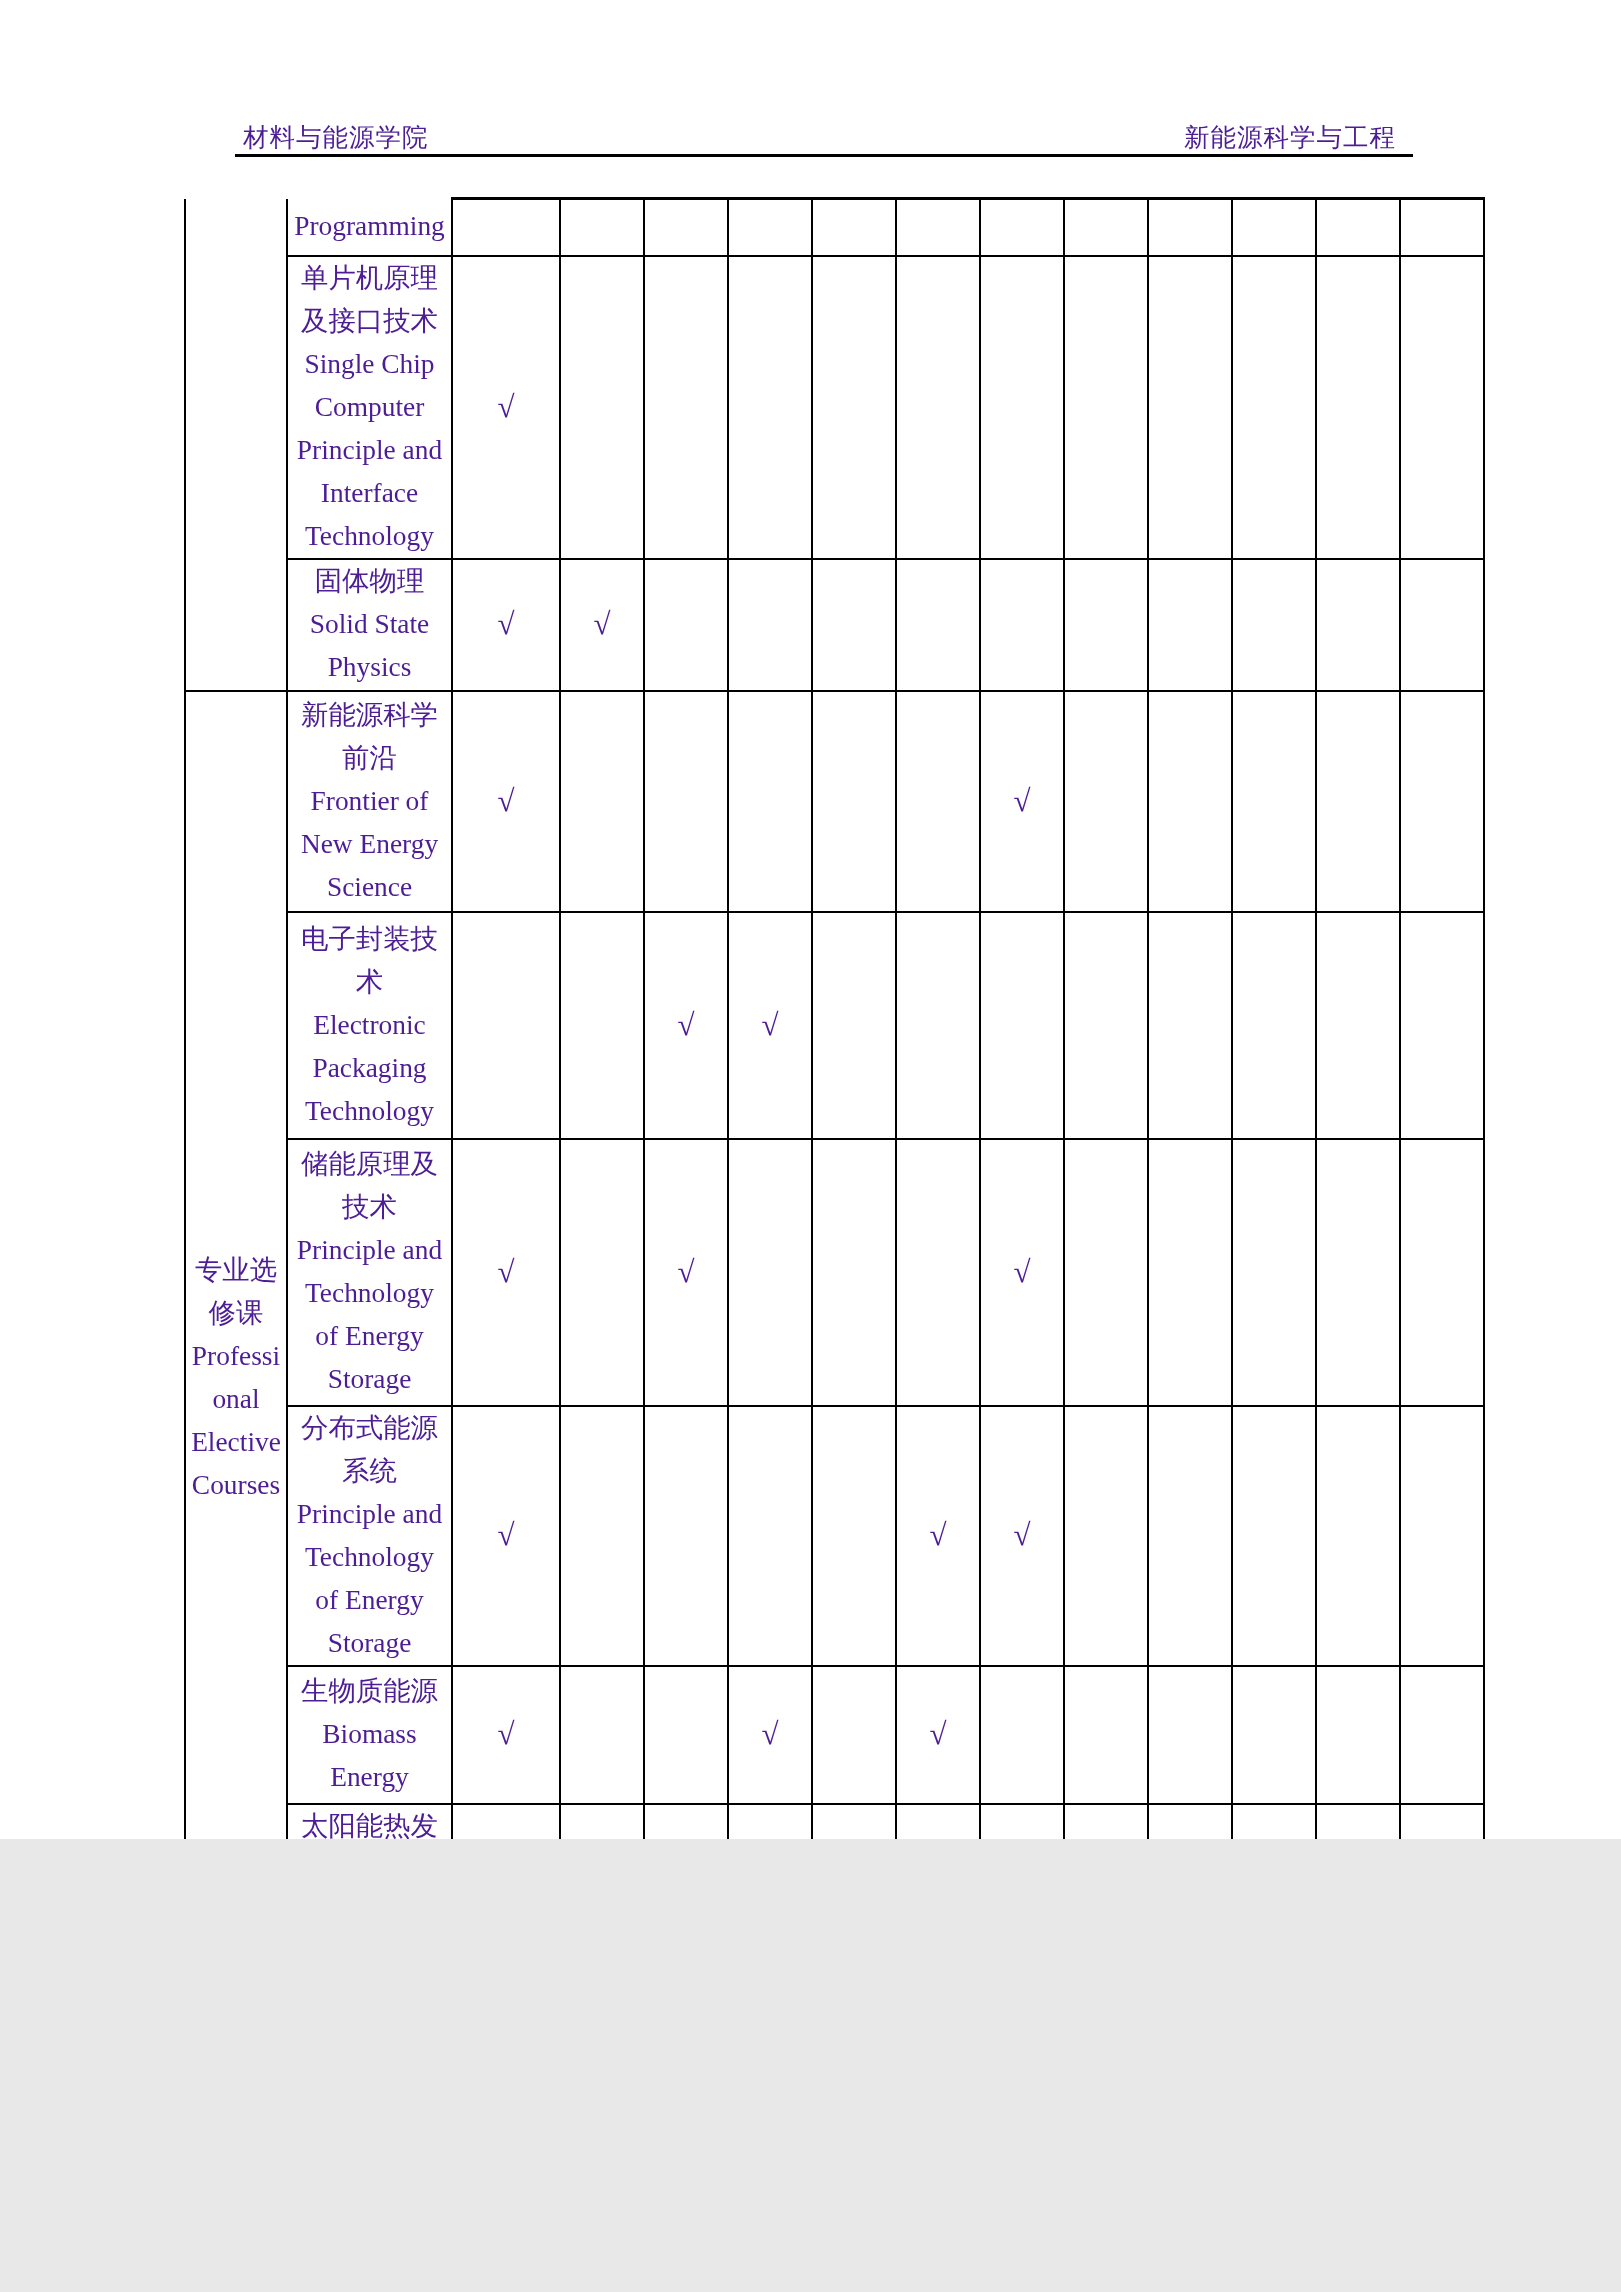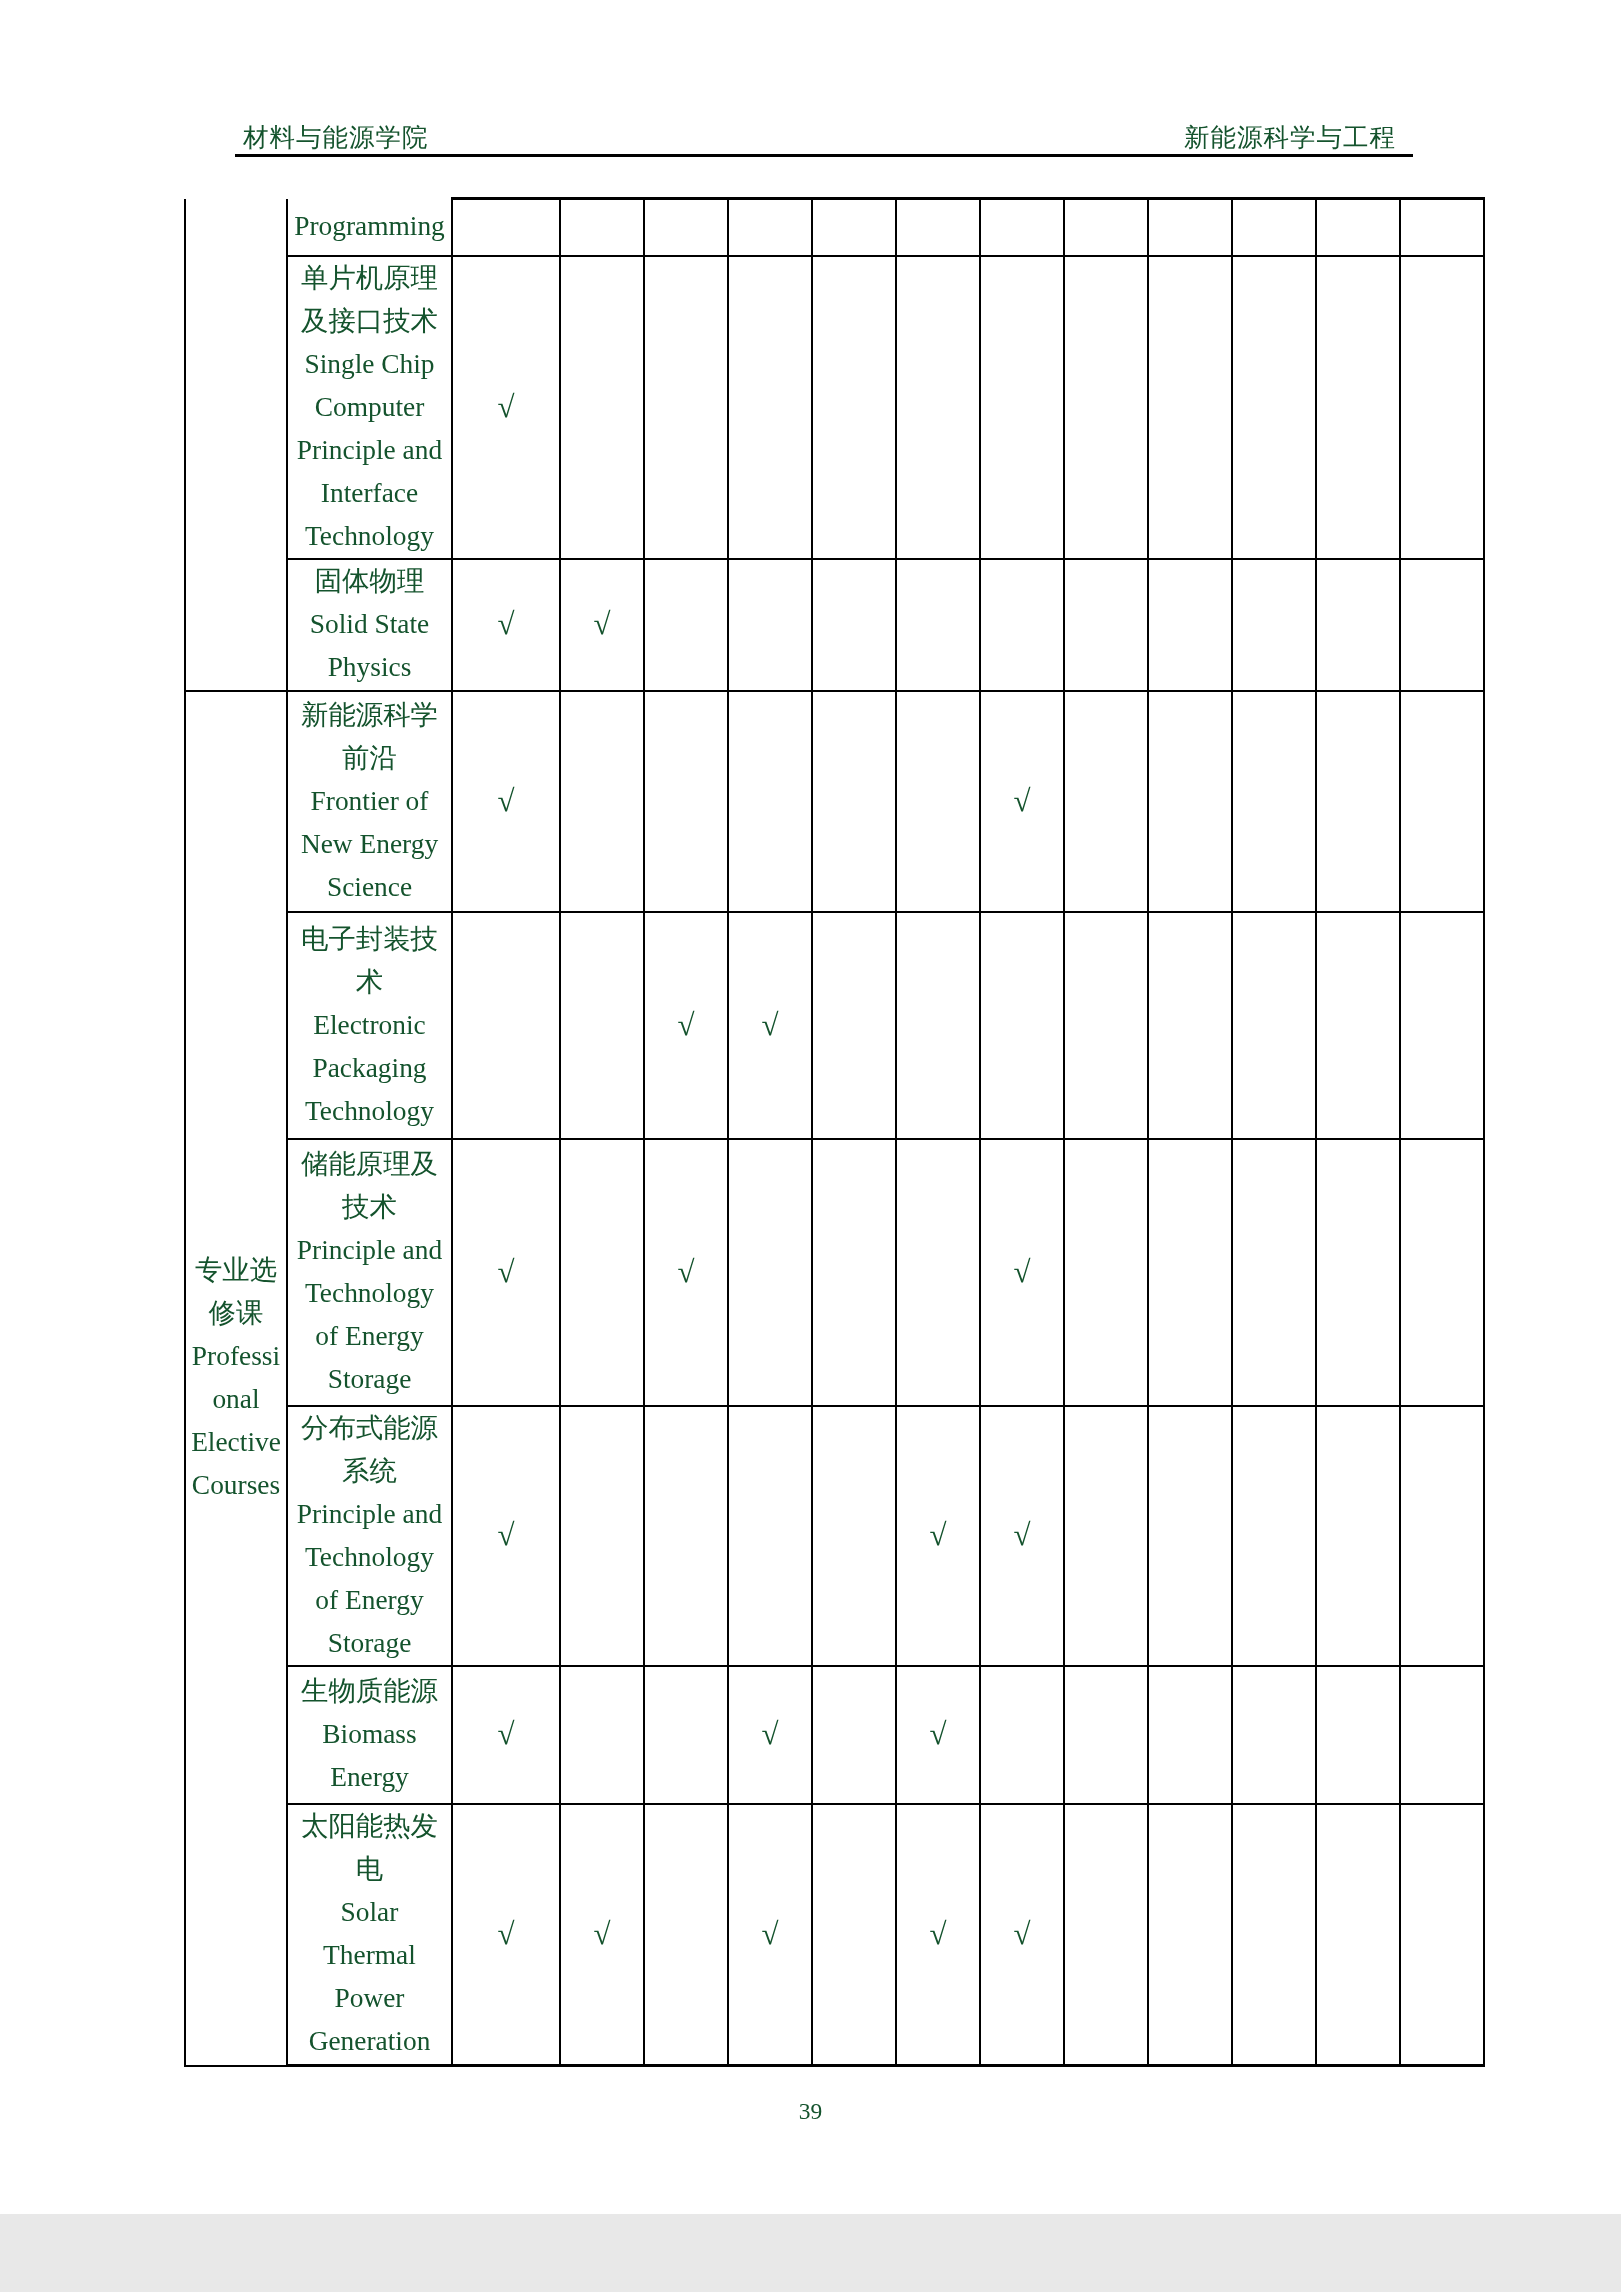--- a/index.html
+++ b/index.html
@@ -1,21 +1,21 @@
 <!DOCTYPE html>
 <html><head>
 <meta charset="utf-8">
 <style>
   html,body { margin:0; padding:0; background:#e8e8e8; }
   .page {
     position:relative;
-    width:1621px; height:2214px;
+    width:1621px; height:1839px;
     background:#ffffff;
     font-family:"Liberation Serif","DejaVu Serif",serif;
-    color:#14532d;
+    color:#4c1d95;
     overflow:hidden;
   }
   .header-left {
     position:absolute; left:243px; top:120px;
     font-size:25.5px; letter-spacing:1px;
   }
   .header-right {
     position:absolute; right:225px; top:120px;
     font-size:25.5px; letter-spacing:1px;
   }

